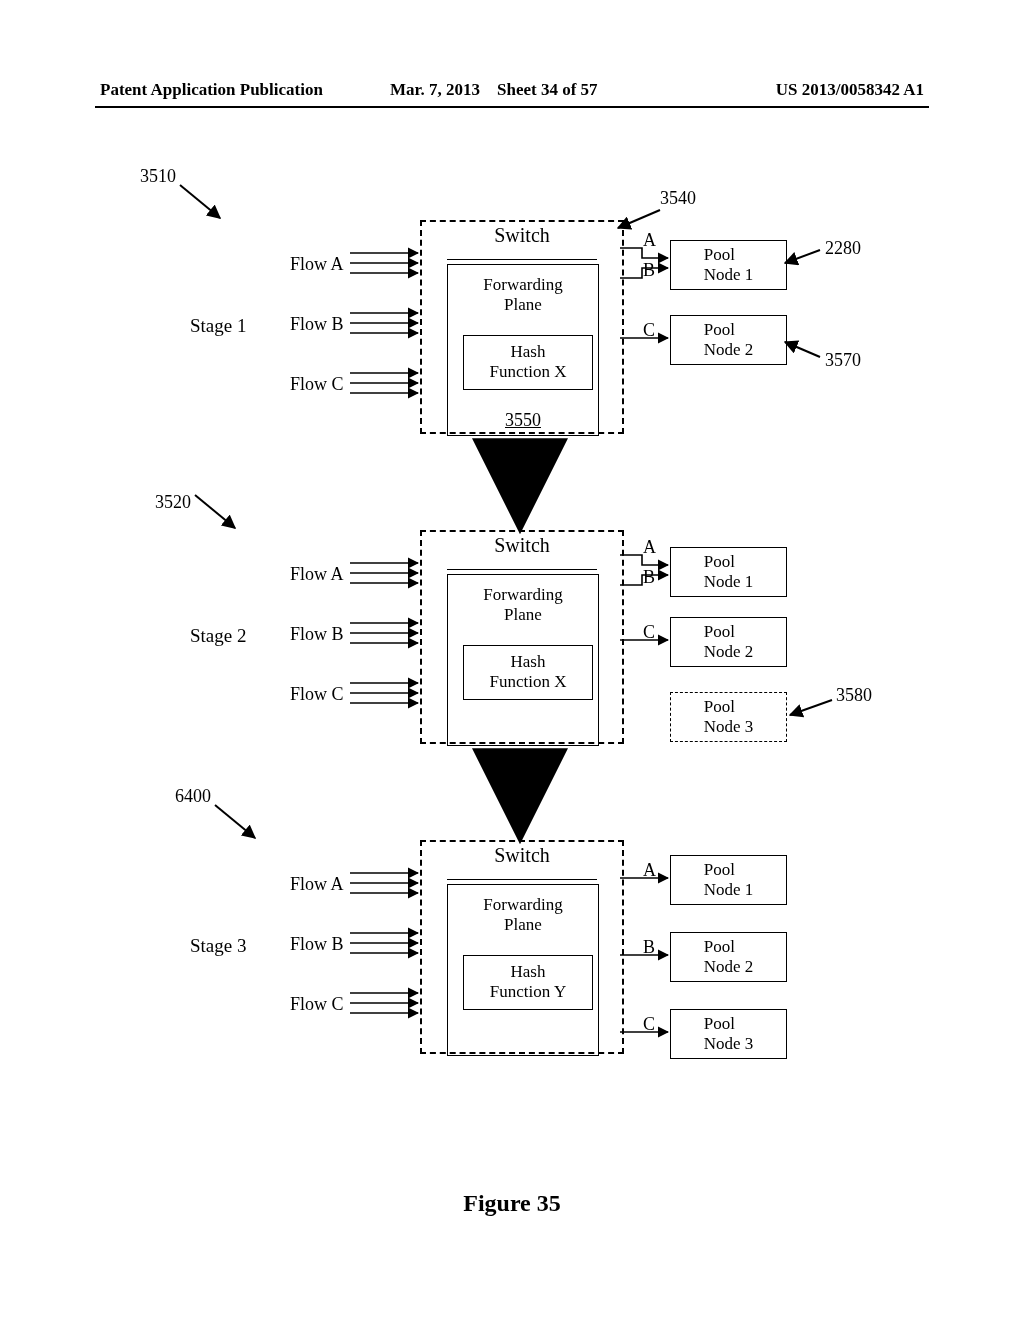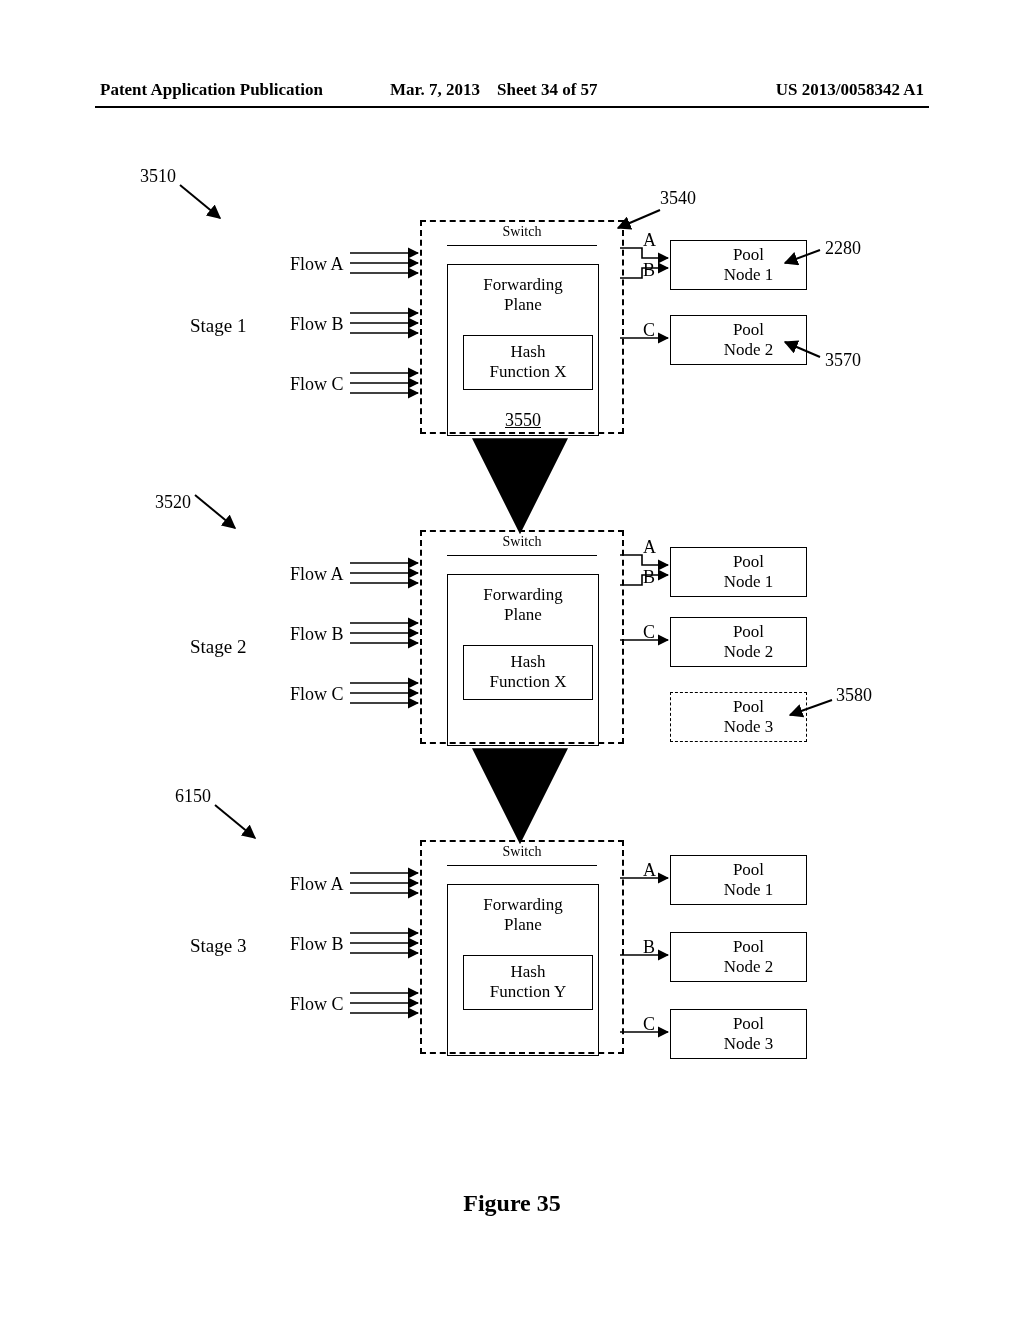--- a/index.html
+++ b/index.html
@@ -52,22 +52,22 @@
     position: absolute;
     border: 2px dashed #000;
     width: 200px;
     height: 210px;
   }
   .switch-title {
     display: block;
     text-align: center;
     border-bottom: 1px solid #000;
     margin: 2px 25px 0 25px;
-    font-size: 14px;
-    padding-bottom: 5px;
+    font-size: 20px;
+    padding-bottom: 12px;
   }
   .fp-box {
     position: absolute;
     left: 25px;
     top: 30px;
     width: 150px;
     height: 170px;
     border: 1.5px solid #000;
     text-align: center;
     font-size: 17px;
@@ -99,26 +99,25 @@
     width: 60px;
     text-align: left;
   }
 
   .pool {
     position: absolute;
     width: 115px;
     height: 48px;
     border: 1.5px solid #000;
     font-size: 17px;
-    text-align: center;
+    text-align: left;
     display: flex;
     align-items: center;
     justify-content: center;
     line-height: 1.15;
-    padding-left: 20px;
   }
   .pool.dashed { border-style: dashed; }
 
   .stage-lbl {
     position: absolute;
     font-size: 19px;
   }
 
   
   svg.ov {
@@ -236,28 +235,28 @@
 
       <g stroke="#000" stroke-width="1.6">
         <polyline points="500,718 548,718" fill="none" marker-end="url(#ah)"></polyline>
         <polyline points="500,795 548,795" fill="none" marker-end="url(#ah)"></polyline>
         <polyline points="500,872 548,872" fill="none" marker-end="url(#ah)"></polyline>
       </g>
     </svg>
 
     <span class="lbl" style="left:20px; top:6px;">3510</span>
     <span class="lbl" style="left:35px; top:316px;margin-top:16px;">3520</span>
-    <span class="lbl" style="left:55px; top:626px;">6150</span>
+    <span class="lbl" style="left:55px; top:626px;">6400</span>
     <span class="lbl" style="left:540px; top:28px;">3540</span>
     <span class="lbl" style="left:705px; top:78px;">2280</span>
     <span class="lbl" style="left:705px; top:190px;">3570</span>
     <span class="lbl" style="left:716px; top:525px;">3580</span>
 
     <span class="stage-lbl" style="left:70px; top:155px;">Stage 1</span>
-    <span class="stage-lbl" style="left:70px; top:476px;">Stage 2</span>
+    <span class="stage-lbl" style="left:70px; top:465px;">Stage 2</span>
     <span class="stage-lbl" style="left:70px; top:775px;">Stage 3</span>
 
     <div class="switch-box" style="left:300px; top:60px;">
       <span class="switch-title">Switch</span>
       <div class="fp-box">
         <div class="fp-label">Forwarding<br>Plane</div>
         <div class="hash-box">Hash<br>Function X</div>
         <div class="id3550">3550</div>
       </div>
     </div>

